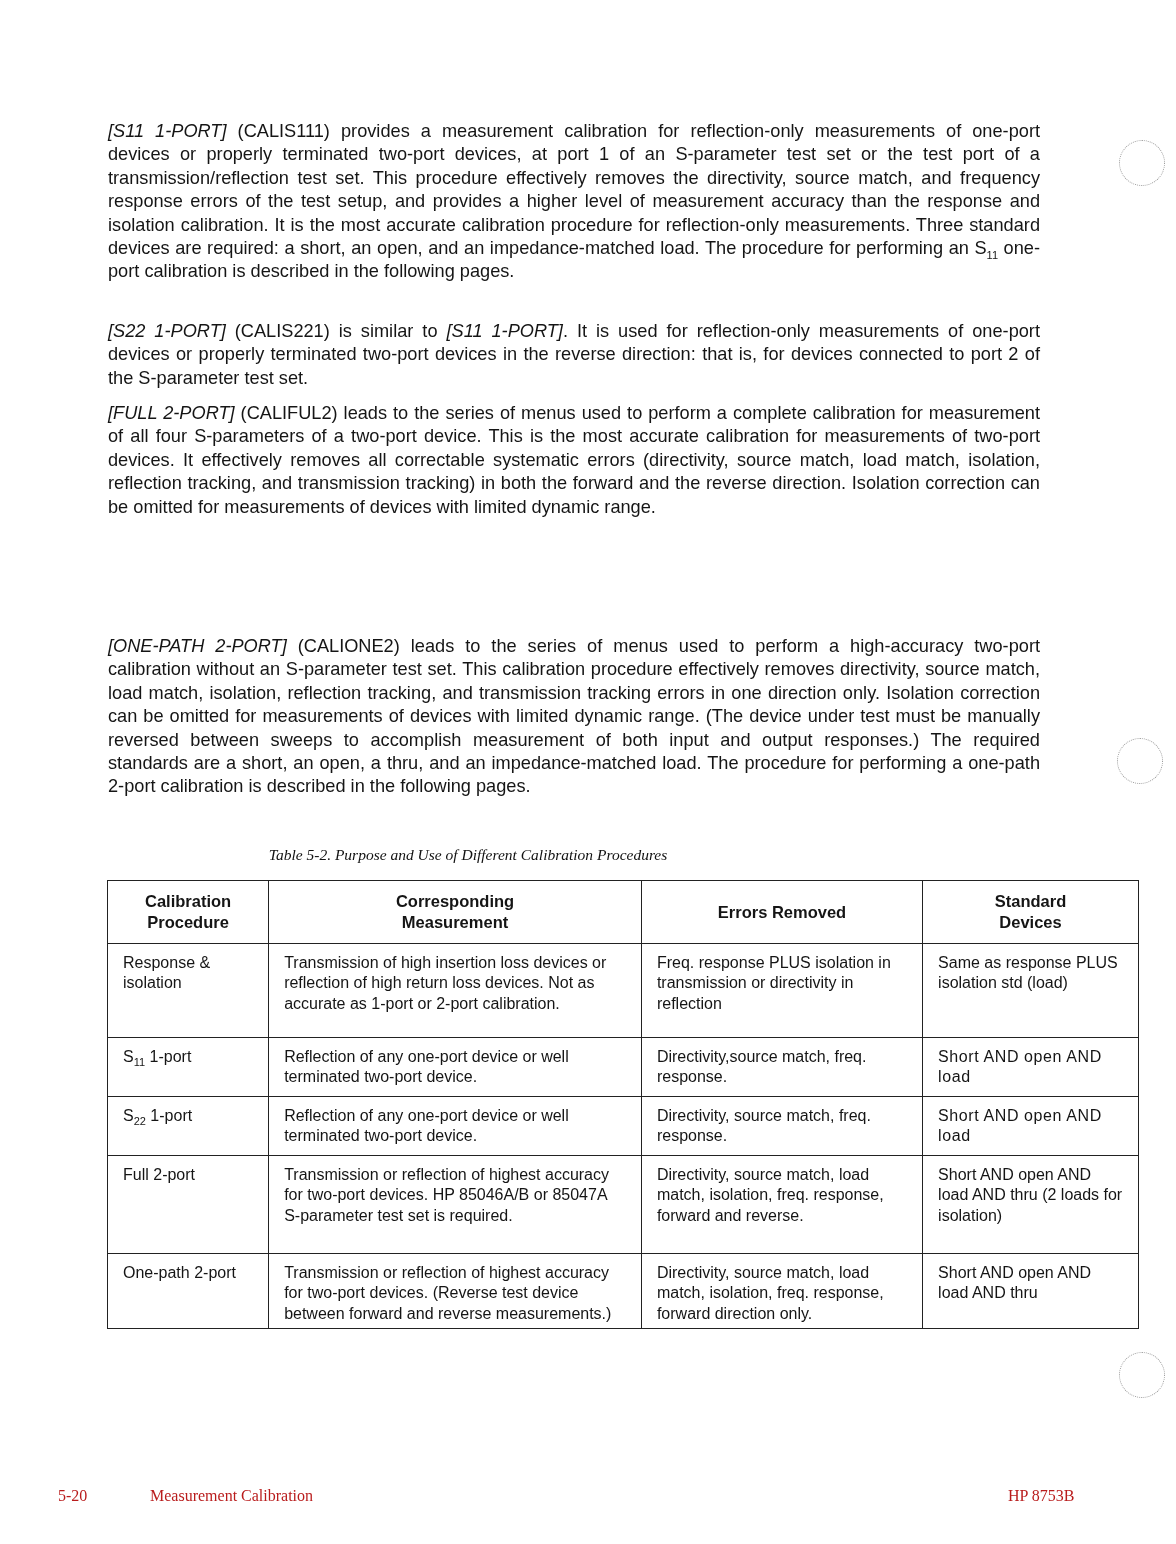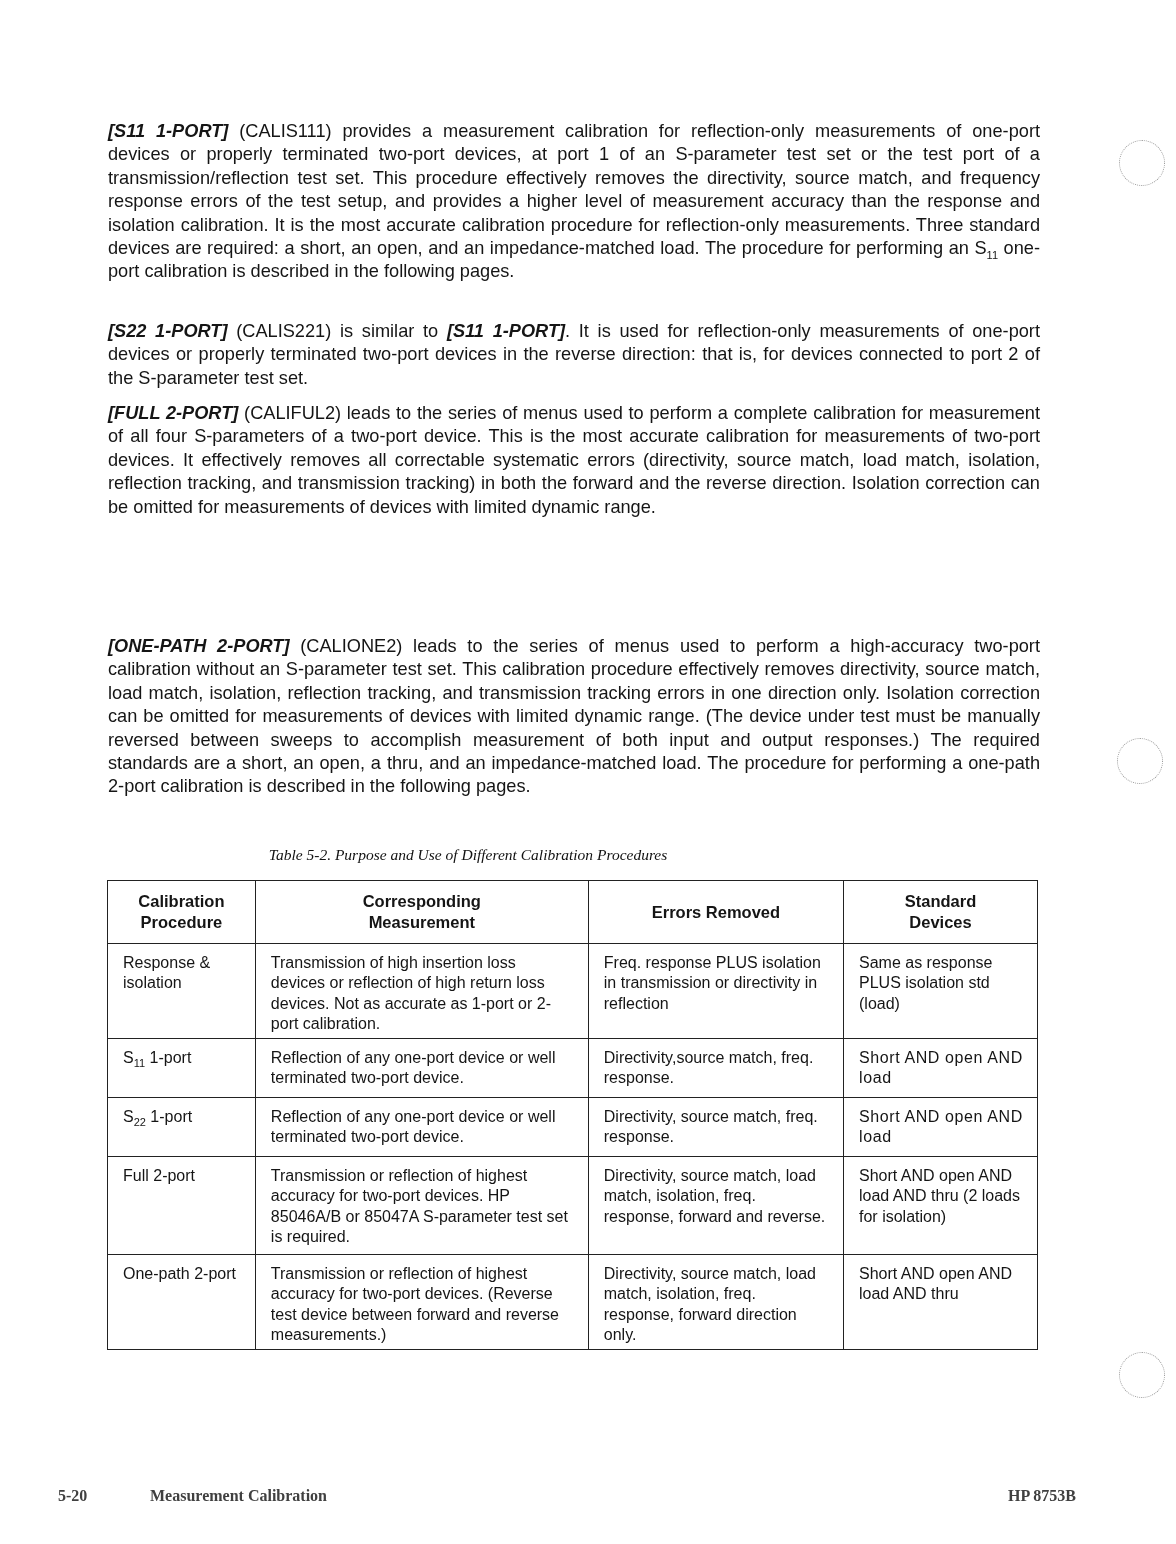--- a/index.html
+++ b/index.html
@@ -3,36 +3,36 @@
 <meta charset="utf-8">
 <style>
   html, body { margin:0; padding:0; background:#ffffff; }
   body { width:1176px; height:1544px; position:relative; overflow:hidden; color:#111; }
   .page { position:absolute; left:0; top:0; width:1176px; height:1544px; }
   .para {
     position:absolute; left:108px; width:932px;
     font-family:"Liberation Sans", sans-serif; font-size:18.2px; line-height:23.4px;
     text-align:justify; color:#151515; margin:0;
   }
-  .para .kw { font-weight:bold; font-style:italic; }
+  .para .kw { font-weight:normal; font-style:italic; }
   sub { font-size:11px; line-height:0; }
   .caption {
     position:absolute; top:846px; left:0; width:936px; text-align:center;
     font-family:"Liberation Serif", serif; font-style:italic; font-size:15.5px; color:#111;
   }
   table.cal {
-    position:absolute; left:107px; top:880px; width:931px;
+    position:absolute; left:107px; top:880px; width:1032px;
     border-collapse:collapse; font-family:"Liberation Sans", sans-serif; font-size:16px; color:#151515;
   }
   table.cal th, table.cal td { border:1.6px solid #222; vertical-align:top; }
   table.cal th { font-weight:bold; text-align:center; vertical-align:middle; height:58px; font-size:16.5px; line-height:21px; padding:2px 6px; }
   table.cal td { padding:9px 14px 4px 15px; line-height:20.3px; }
   table.cal td.wide { letter-spacing:0.6px; }
   .c1 { width:140px; } .c2 { width:341px; } .c3 { width:254px; } .c4 { width:192px; }
-  .footer { position:absolute; top:1487px; font-family:"Liberation Serif", serif; font-size:16px; font-weight:bold; color:#404040; }
+  .footer { position:absolute; top:1487px; font-family:"Liberation Serif", serif; font-size:16px; font-weight:normal; color:#b91c1c; }
   .hole { position:absolute; width:44px; height:44px; border-radius:50%; border:1px dotted #999; }
 </style>
 </head>
 <body>
 
 <div class="page">
 
   <div class="hole" style="left:1119px;top:140px;"></div>
   <div class="hole" style="left:1117px;top:738px;"></div>
   <div class="hole" style="left:1119px;top:1352px;"></div>

